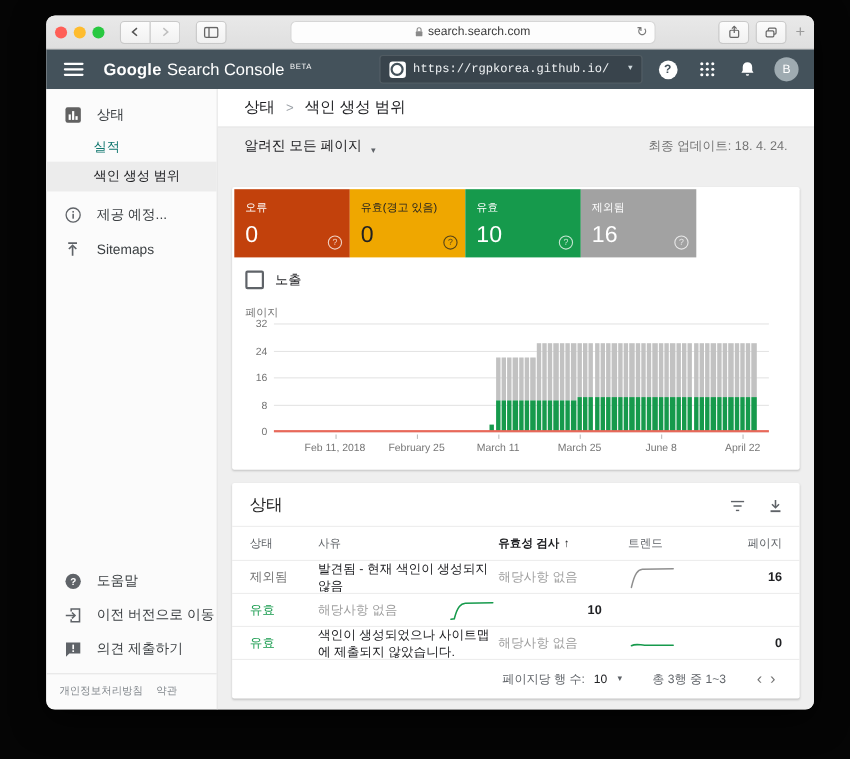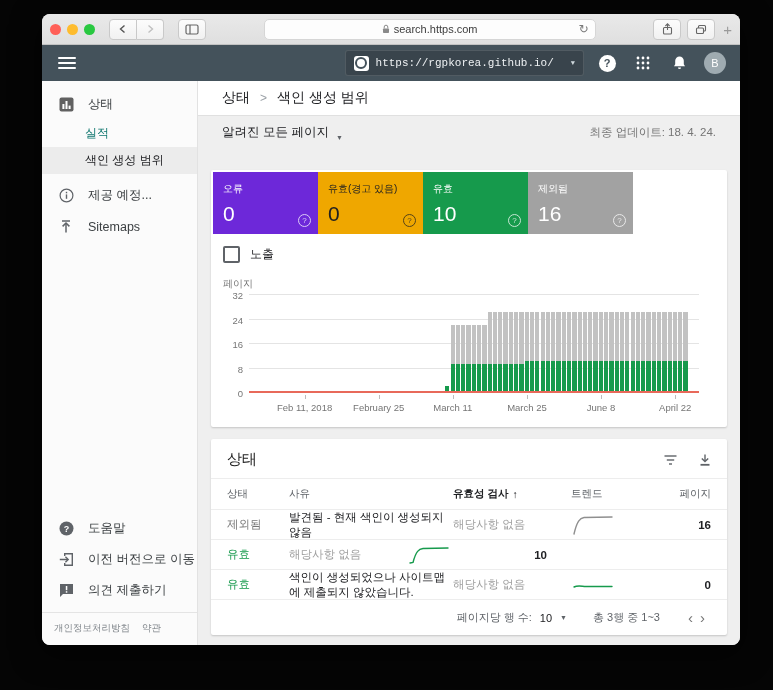--- a/index.html
+++ b/index.html
@@ -143,21 +143,21 @@
         <svg width="14" height="11" viewBox="0 0 14 11">
             <rect x="1" y="1" width="12" height="9" rx="1.5" fill="none" stroke="#666" stroke-width="1.2"></rect>
             <line x1="5" y1="1" x2="5" y2="10" stroke="#666" stroke-width="1.2"></line>
           </svg>
       </span>
       <span class="url-field">
         <svg width="8" height="10" viewBox="0 0 8 10">
             <rect x="1" y="4.5" width="6" height="4.5" rx="0.8" fill="#8a8a8a"></rect>
             <path d="M2.2,4.5 V3 a1.8,1.8 0 0 1 3.6,0 V4.5" fill="none" stroke="#8a8a8a" stroke-width="1"></path>
           </svg>
-        <span>search.https.com</span>
+        <span>search.search.com</span>
         <span class="url-refresh">↻</span>
       </span>
       <span class="right-group">
         <span class="chrome-btn">
           <svg width="11" height="12" viewBox="0 0 11 12">
               <rect x="1.5" y="4.5" width="8" height="6.5" rx="1" fill="none" stroke="#666" stroke-width="1.1"></rect>
               <line x1="5.5" y1="1.2" x2="5.5" y2="7" stroke="#666" stroke-width="1.1"></line>
               <polyline points="3.4,3 5.5,0.9 7.6,3" fill="none" stroke="#666" stroke-width="1.1"></polyline>
             </svg>
         </span>
@@ -170,20 +170,25 @@
         <span class="plus-glyph">+</span>
       </span>
     </div>
 
     <div class="app-header">
       <span class="hamburger">
           <span></span>
           <span></span>
           <span></span>
         </span>
+      <span class="logo">
+        <span class="g">Google</span>
+        <span class="rest">Search Console</span>
+        <span class="beta">BETA</span>
+      </span>
       <span class="spacer"></span>
       <span class="prop-select">
         <span class="prop-icon">
             <i></i>
           </span>
         <span class="prop-url">https://rgpkorea.github.io/</span>
         <span class="prop-caret">▼</span>
       </span>
       <span class="hdr-ic">
         <span class="help-circ">?</span>
@@ -310,21 +315,21 @@
             <span>알려진 모든 페이지</span>
             <span class="caret">▼</span>
           </span>
           <span class="updated">최종 업데이트: 18. 4. 24.</span>
         </div>
 
         <div class="content">
 
           <div class="panel chart-panel">
             <div class="cards-row" id="cards-row">
-                <div class="scard" style="background: #6d28d9; color: rgb(255, 255, 255);">
+                <div class="scard" style="background: #c2410c; color: rgb(255, 255, 255);">
     <div class="scard-label">오류</div>
     <div class="scard-value">0</div>
     <div class="scard-help">?</div>
   </div>
                 <div class="scard" style="background: rgb(239, 167, 0); color: rgb(33, 33, 33);">
     <div class="scard-label">유효(경고 있음)</div>
     <div class="scard-value">0</div>
     <div class="scard-help">?</div>
   </div>
                 <div class="scard" style="background: rgb(22, 154, 76); color: rgb(255, 255, 255);">

